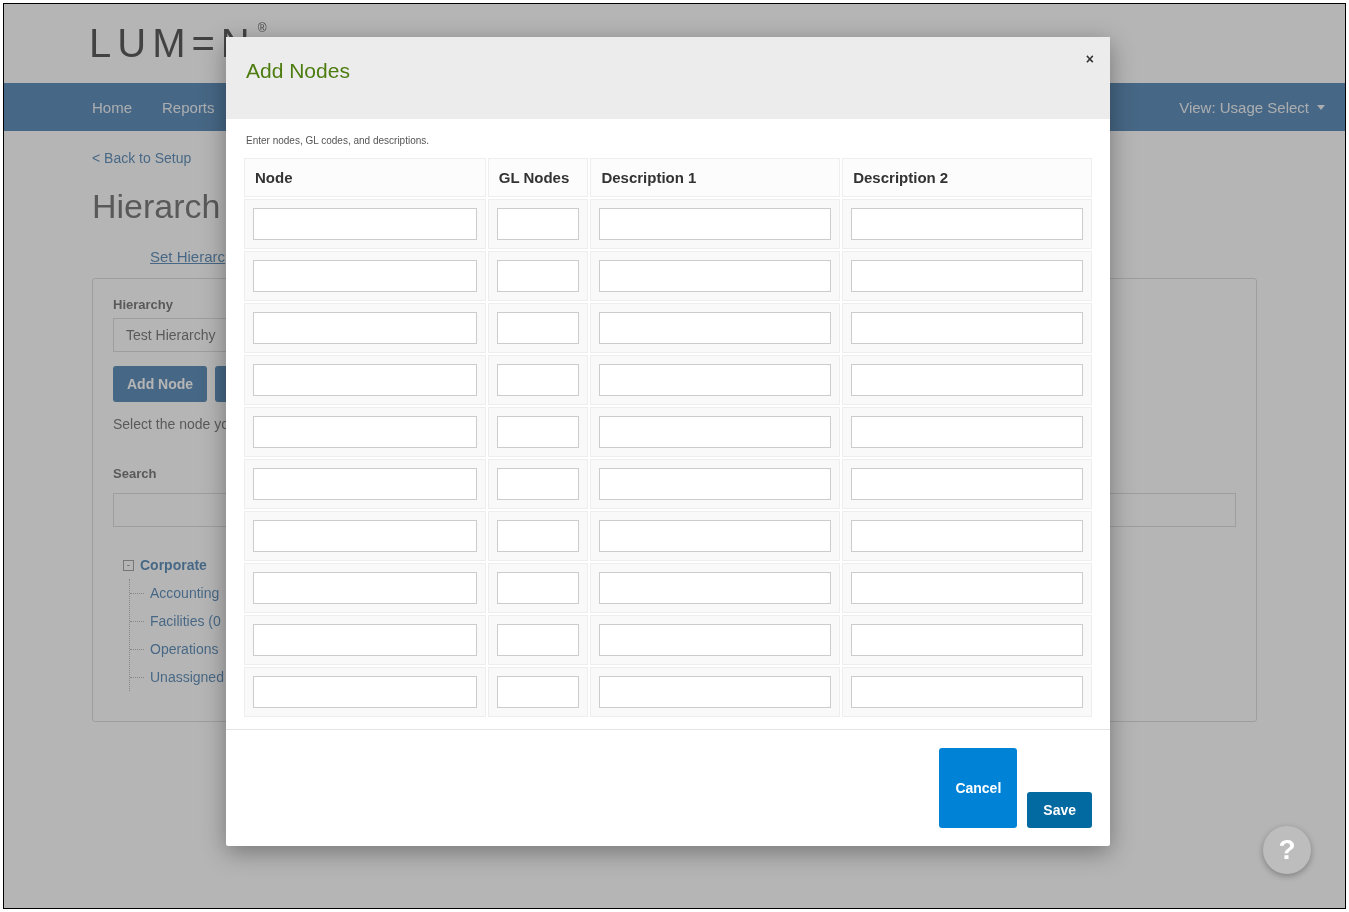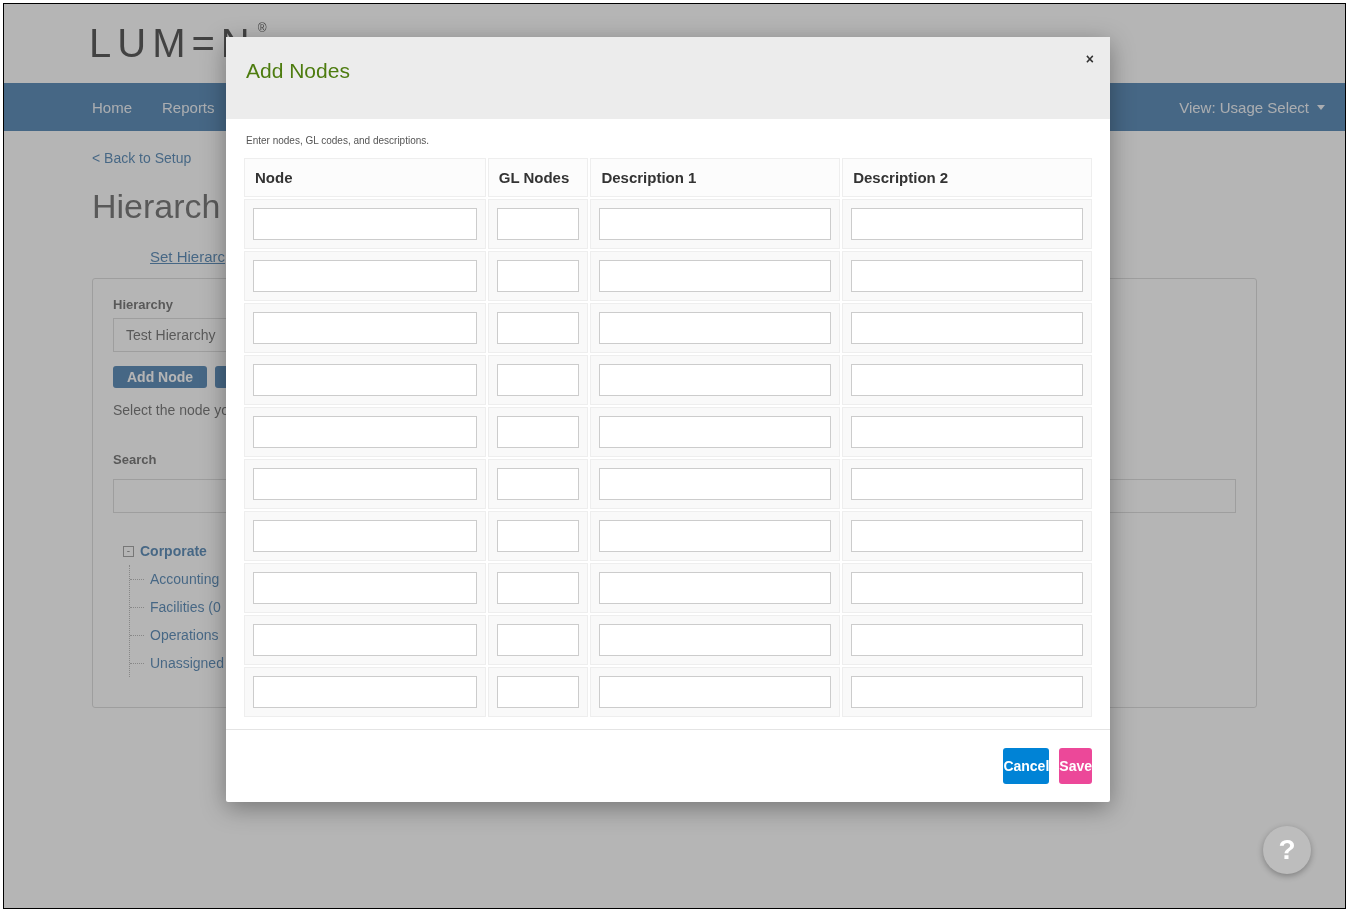--- a/index.html
+++ b/index.html
@@ -18,21 +18,21 @@
   .caret { width:0; height:0; border-left:4px solid transparent; border-right:4px solid transparent; border-top:5px solid #e8eef5; margin-left:4px; }
 
   
   .page { padding: 18px 88px 30px 88px; }
   .back-link { color: #0b5394; font-size: 14px; cursor: pointer; }
   .page-title { font-size: 34px; font-weight: 400; color: #333; margin-top: 20px; }
   .tab-link { color:#0b5394; font-size:15px; margin-top:22px; display:inline-block; margin-left: 58px; cursor:pointer;text-decoration:underline;}
   .panel { border:1px solid #ccc; border-radius:3px; margin-top:12px; padding: 18px 20px 30px 20px; }
   .label { font-size:13px; font-weight:bold; color:#333; margin-bottom:6px; display:block;}
   .select-ish { border:1px solid #ccc; padding:8px 12px; width: 260px; font-size:14px; color:#333; background:#fff;}
-  .btn-primary { background:#0b5394; color:#fff; border:none; padding:3px 14px; font-size:14px; font-weight:bold; border-radius:3px; cursor:pointer;}
+  .btn-primary { background:#0b5394; color:#fff; border:none; padding:10px 14px; font-size:14px; font-weight:bold; border-radius:3px; cursor:pointer;}
   .btn-row { margin-top:14px; display:flex; gap:8px;}
   .hint { font-size:14px; margin-top:14px; color:#333;}
   .search-box { width:100%; border:1px solid #ccc; height:34px; padding:4px 8px; margin-top:6px; font-size:14px; }
   .search-wrap { margin-top: 34px; }
   .tree { margin-top: 30px; font-size:14px; margin-left:10px; }
   .tree-root { display:flex; align-items:center; gap:6px;}
   .expander { width:11px; height:11px; border:1px solid #777; display:flex; align-items:center; justify-content:center; font-size:10px; line-height:1; color:#555; cursor:pointer;}
   .root-label { font-weight:bold; color:#0b5394; cursor:pointer;}
   .tree-children { margin-left:6px; margin-top:6px; border-left:1px dotted #999; padding-left:20px; position:relative;}
   .tree-item { color:#0b5394; padding:6px 0; cursor:pointer; position:relative; }
@@ -48,22 +48,22 @@
   .modal-hint { font-size:10px; color:#555; margin: 0 0 10px 4px;}
   table.grid { width:100%; border-collapse:separate; border-spacing:2px; }
   table.grid th { text-align:left; font-size:15px; font-weight:bold; color:#333; padding:10px 10px; background:#fcfcfc; border:1px solid #eee; }
   table.grid td { background:#f9f9f9; border:1px solid #eee; padding:8px 8px; }
   table.grid td input { width:100%; height:32px; border:1px solid #ccc; background:#fff; padding:4px 6px; font-size:14px;}
   .col-node { width: 240px; }
   .col-gl { width: 100px; }
   .col-d1 { width: 248px; }
   .col-d2 { width: 248px; }
   .modal-footer { border-top:1px solid #e4e4e4; padding:18px 18px; display:flex; justify-content:flex-end; gap:10px;}
-  .btn-light { background:#0083d6; color:#fff; border:none; padding:10px 0; font-size:14px; font-weight:bold; border-radius:3px; cursor:pointer;}
-  .btn-light.save { background:#ec4899; }
+  .btn-light { background:#0083d6; color:#fff; border:none; padding:10px 16px; font-size:14px; font-weight:bold; border-radius:3px; cursor:pointer;}
+  .btn-light.save { background:#0369a1;margin-top:44px; }
   .btn-light.cancel { background:#0083d6; }
 
   
   .help-fab { position:absolute; right:34px; bottom:34px; width:48px; height:48px; border-radius:50%; background:#bdbdbd; color:#fff; font-size:28px; font-weight:bold; display:flex; align-items:center; justify-content:center; box-shadow:0 2px 6px rgba(0,0,0,0.3); cursor:pointer;}
 </style>
 </head>
 <body>
 
 <div class="frame">
   <div class="logo-bar">

